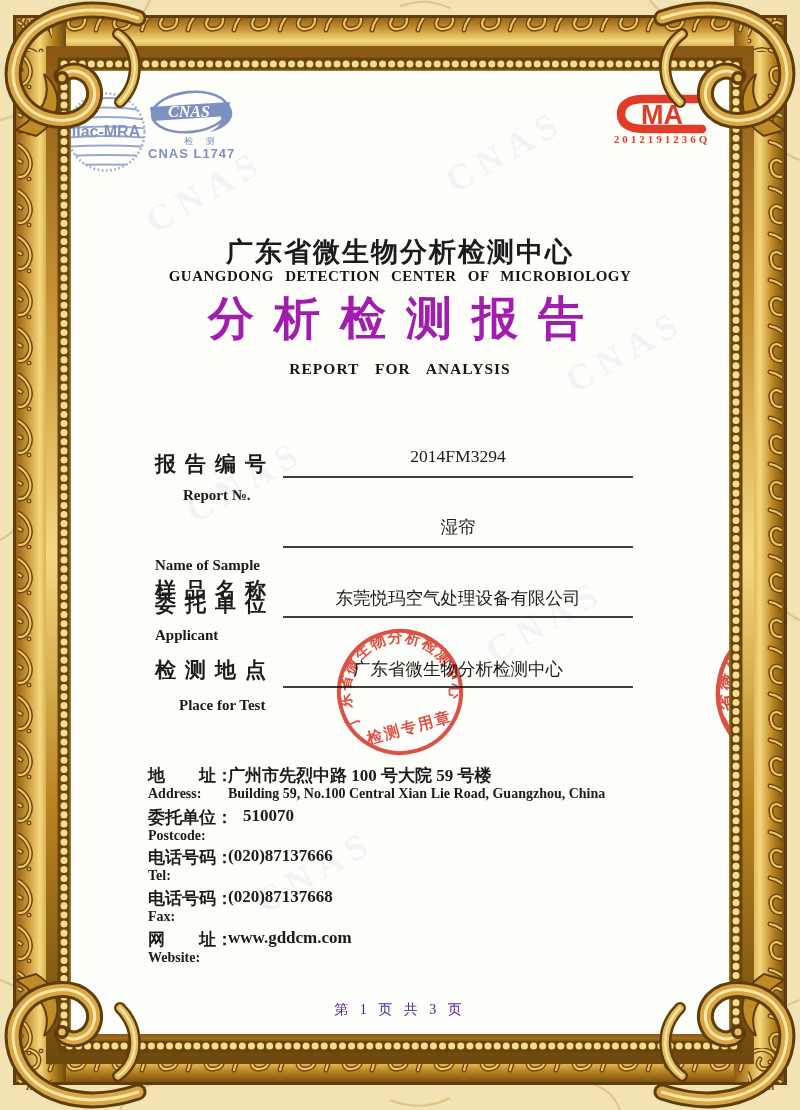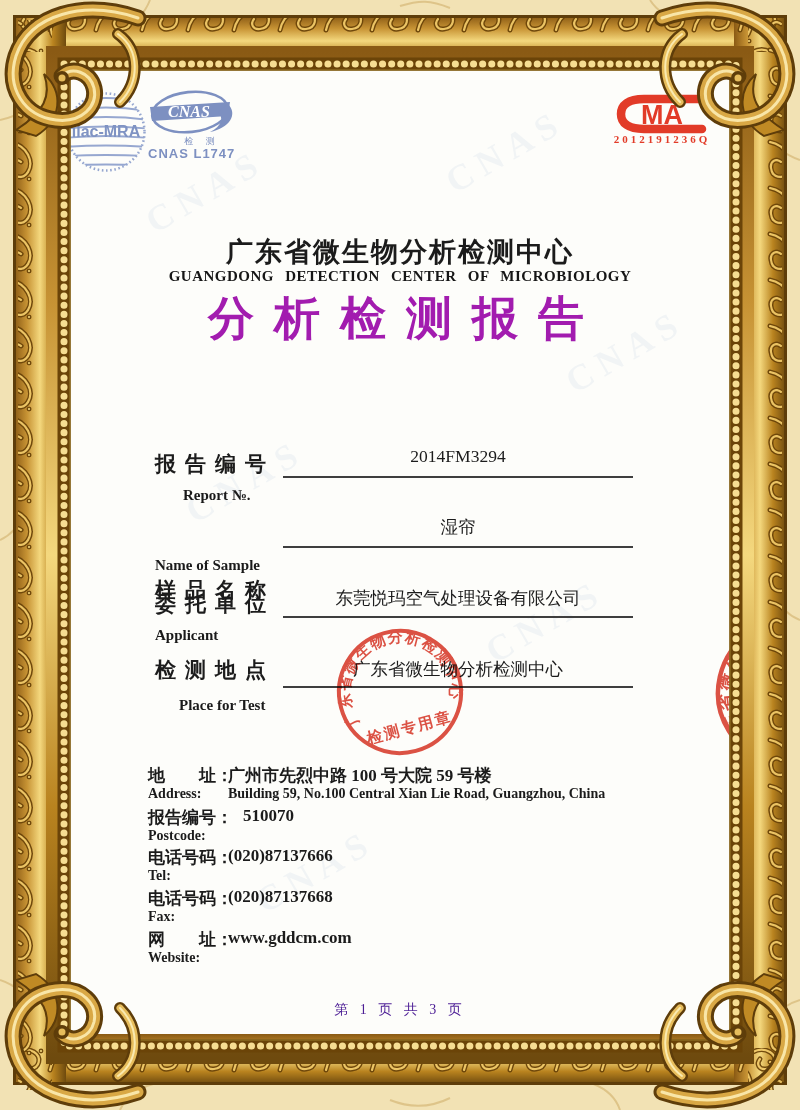--- a/index.html
+++ b/index.html
@@ -82,20 +82,21 @@
 
   <svg class="abs logos" style="left:612px;top:86px;" width="104" height="60" viewBox="0 0 104 60">
     <path d="M86,13 H32 C16,13 9,19 9,28 C9,37 16,43 32,43 H90" fill="none" stroke="#e23b28" stroke-width="8.5" stroke-linecap="round"></path>
     <text x="50" y="38" text-anchor="middle" font-family="Liberation Sans,sans-serif" font-size="27" font-weight="bold" fill="#e23b28">MA</text>
     <text x="50" y="57" text-anchor="middle" font-family="Liberation Serif,serif" font-size="11" font-weight="bold" letter-spacing="3" fill="#e23b28">2012191236Q</text>
   </svg>
 
   <div class="abs ctr org-cn">广东省微生物分析检测中心</div>
   <div class="abs ctr org-en">GUANGDONG DETECTION CENTER OF MICROBIOLOGY</div>
   <div class="abs ctr title-cn">分析检测报告</div>
+  <div class="abs ctr title-en">REPORT FOR ANALYSIS</div>
 
   <div>
     <div class="abs f-label" style="top:450px;">报告编号</div>
     <div class="abs f-value" style="top:446px;">2014FM3294</div>
     <div class="abs f-line" style="top:476px;"></div>
     <div class="abs f-en" style="top:487px;margin-left:28px;">Report №.</div>
   </div>
   <div>
     <div class="abs f-label" style="top:528px;margin-top:48px;">样品名称</div>
     <div class="abs f-value" style="top:515px;">湿帘</div>
@@ -114,21 +115,21 @@
     <div class="abs f-line" style="top:686px;"></div>
     <div class="abs f-en" style="top:697px;margin-left:24px;">Place for Test</div>
   </div>
 
   <div>
     <div class="abs c-cn" style="top:764px;font-family:Liberation Serif, serif;">地　　址：</div>
     <div class="abs c-val" style="top:764px;">广州市先烈中路 100 号大院 59 号楼</div>
     <div class="abs c-en" style="top:786px;">Address:</div>
     <div class="abs c-val-en" style="top:786px;">Building 59, No.100 Central Xian Lie Road, Guangzhou, China</div>
 
-    <div class="abs c-cn" style="top:806px;">报告编号：</div>
+    <div class="abs c-cn" style="top:806px;">委托单位：</div>
     <div class="abs c-val" style="top:806px;margin-left:15px;">510070</div>
     <div class="abs c-en" style="top:828px;">Postcode:</div>
 
     <div class="abs c-cn" style="top:846px;">电话号码：</div>
     <div class="abs c-val" style="top:846px;text-align:right;">(020)87137666</div>
     <div class="abs c-en" style="top:868px;">Tel:</div>
 
     <div class="abs c-cn" style="top:887px;">电话号码：</div>
     <div class="abs c-val" style="top:887px;">(020)87137668</div>
     <div class="abs c-en" style="top:909px;">Fax:</div>

